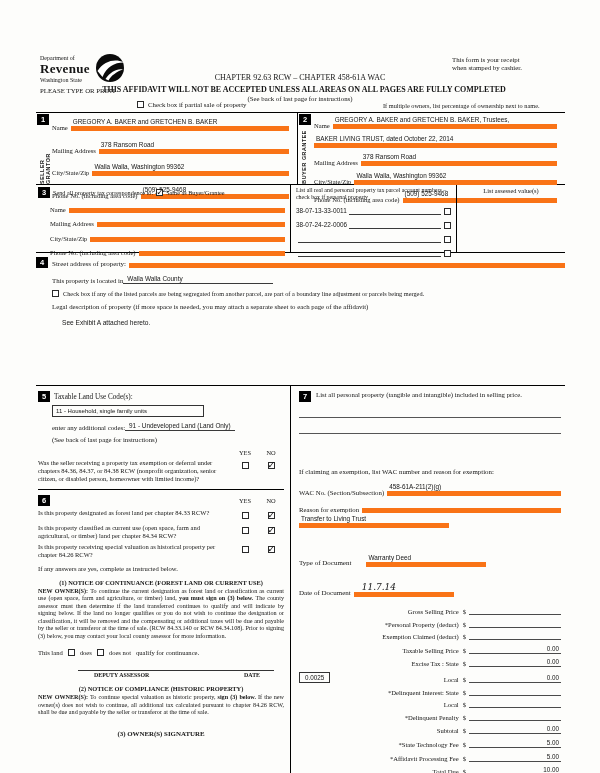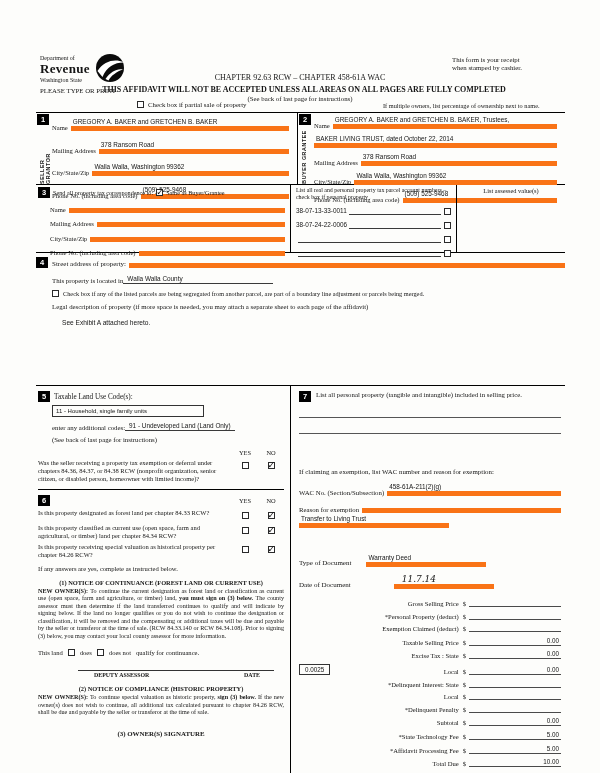--- a/index.html
+++ b/index.html
@@ -350,21 +350,21 @@
         <span class="fline"></span>
       </div>
       <div class="frow" style="margin-top:2px;">
         <span class="fline val" style="flex:none;width:150px;">Transfer to Living Trust</span>
       </div>
 
       <div class="frow" style="margin-top:26px;gap:12px;">
         <span class="flabel" style="font-size:7px;">Type of Document</span>
         <span class="fline val" style="flex:none;width:120px;">Warranty Deed</span>
       </div>
-      <div class="frow" style="margin-top:7px;gap:40px;">
+      <div class="frow" style="margin-top:15px;">
         <span class="flabel" style="font-size:7px;">Date of Document</span>
         <span class="fline hand" style="flex:none;width:100px;padding-left:8px;">11.7.14</span>
       </div>
 
       <div class="mrow" style="margin-top:10px;">
         <span class="mlabel">Gross Selling Price</span>
         <span class="mcur">$</span>
         <span class="mval"></span>
       </div>
       <div class="mrow">

